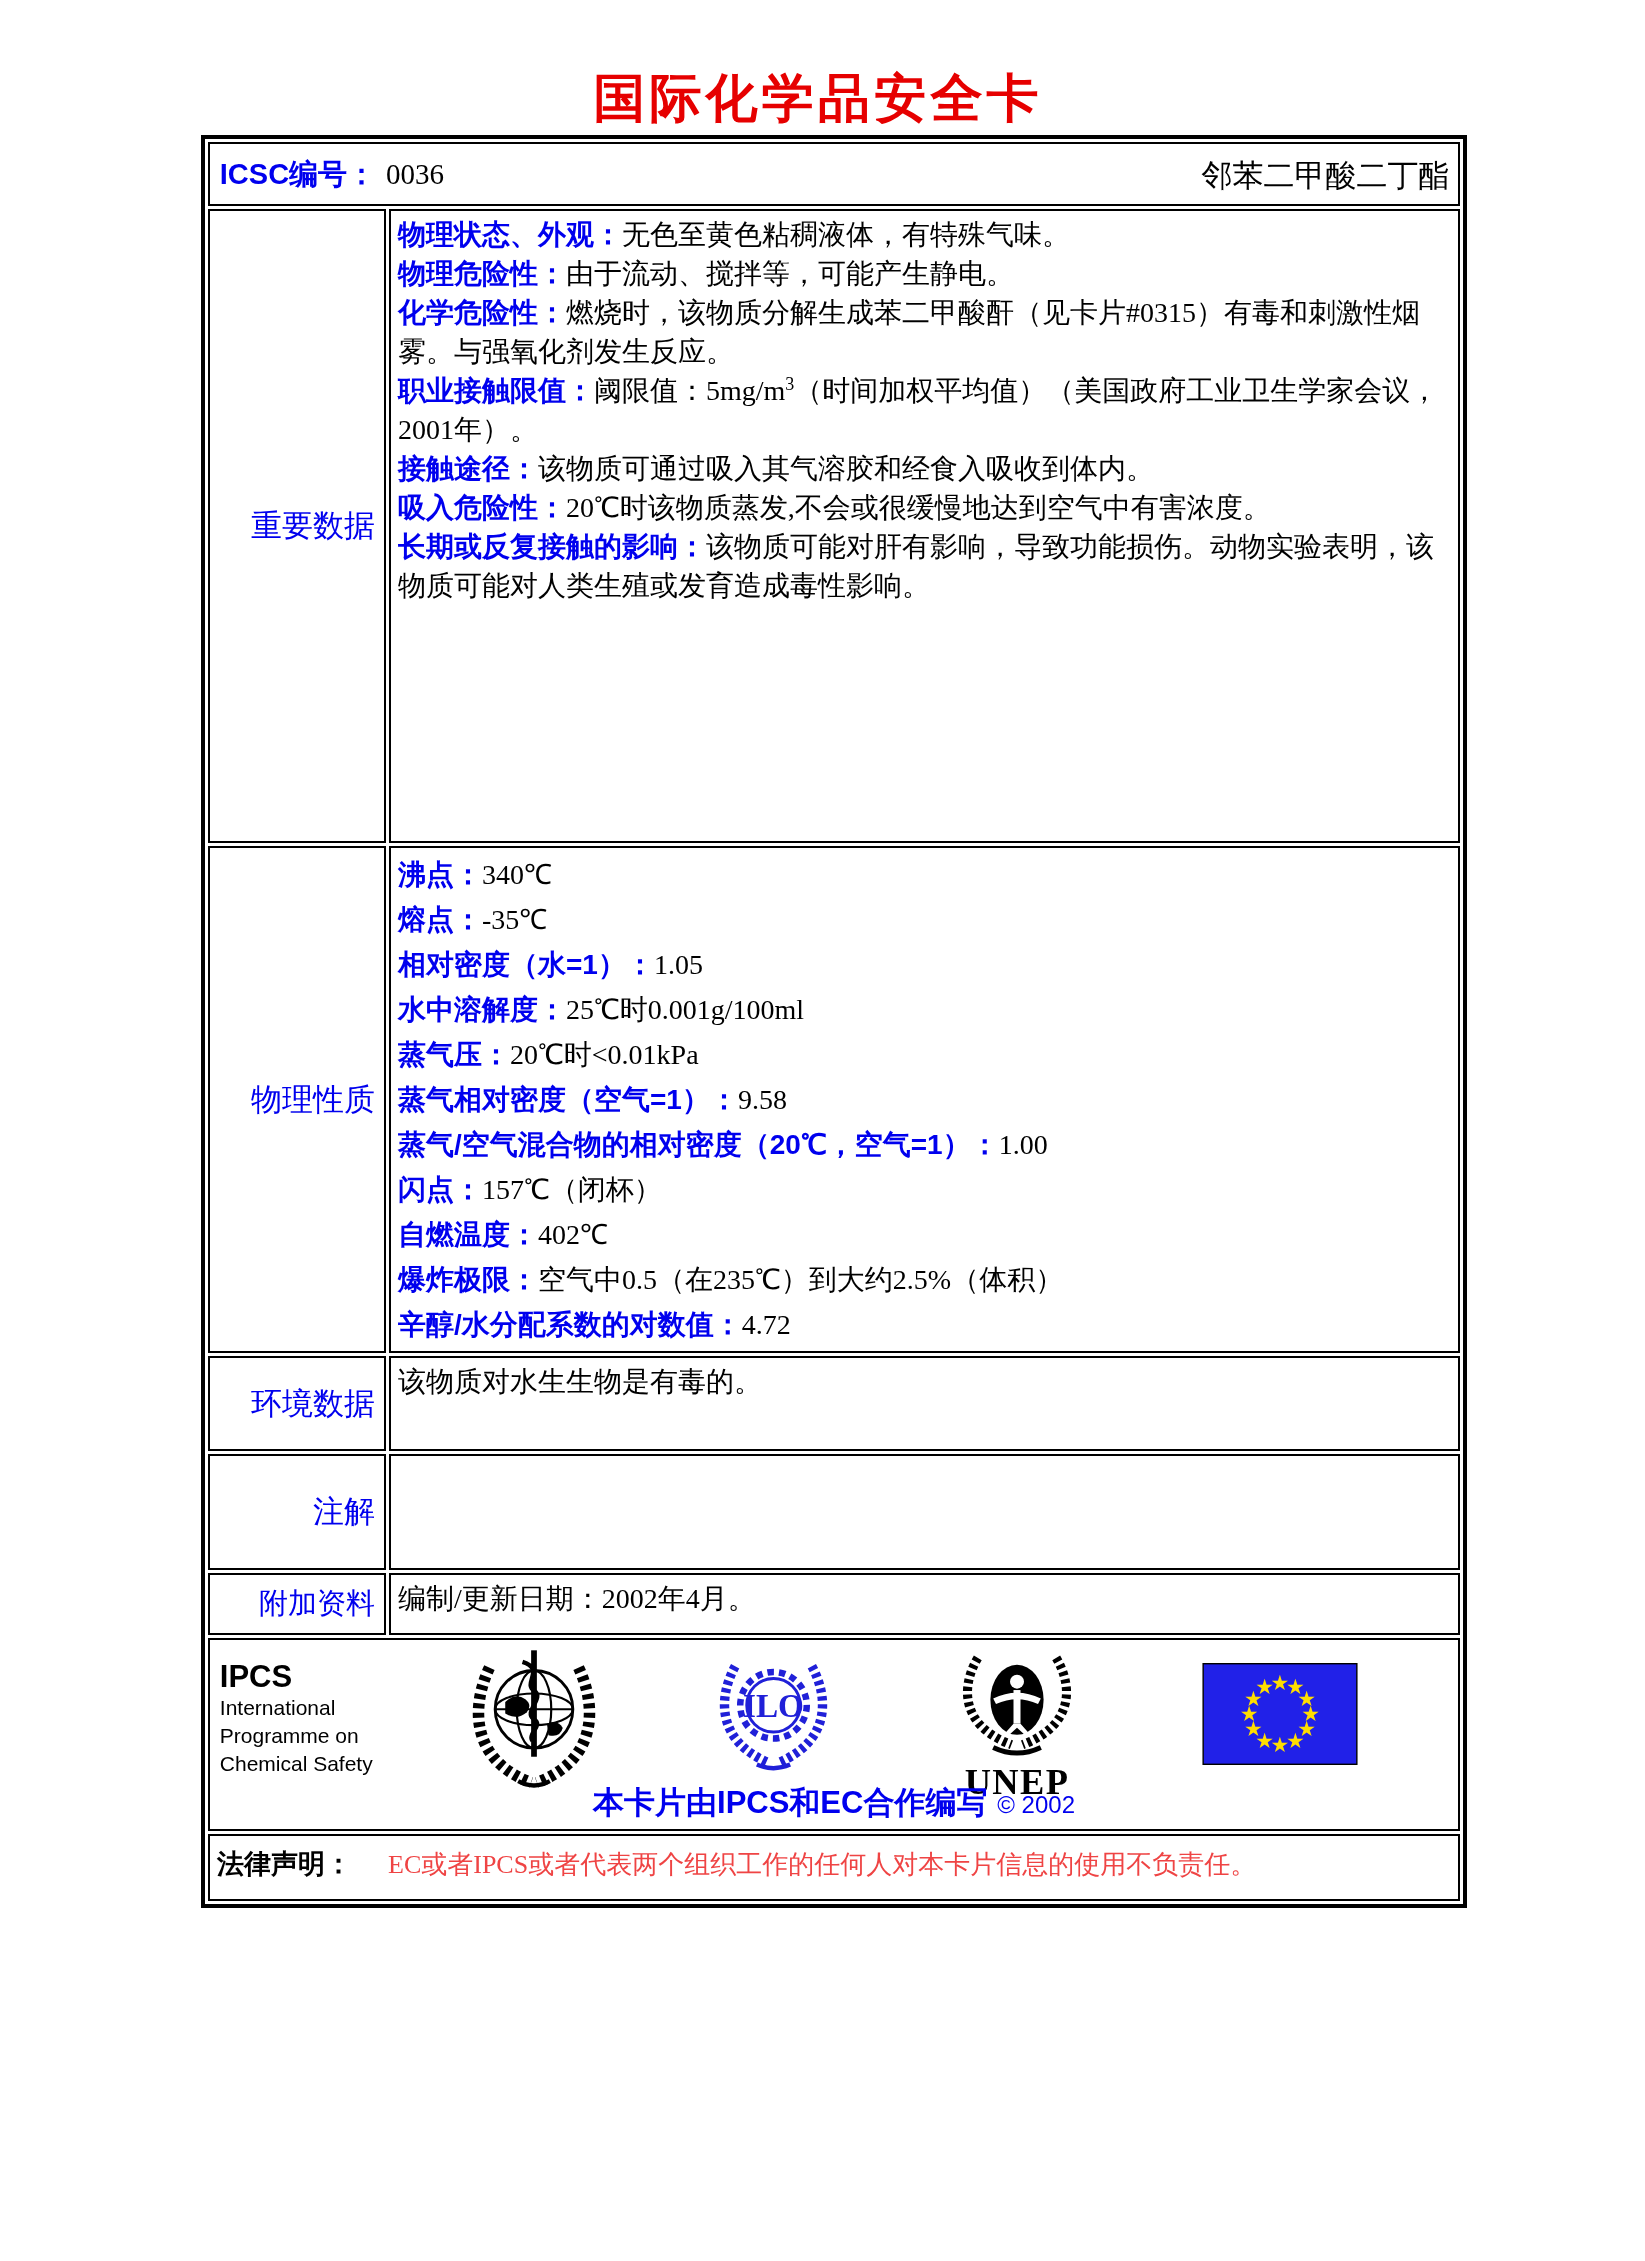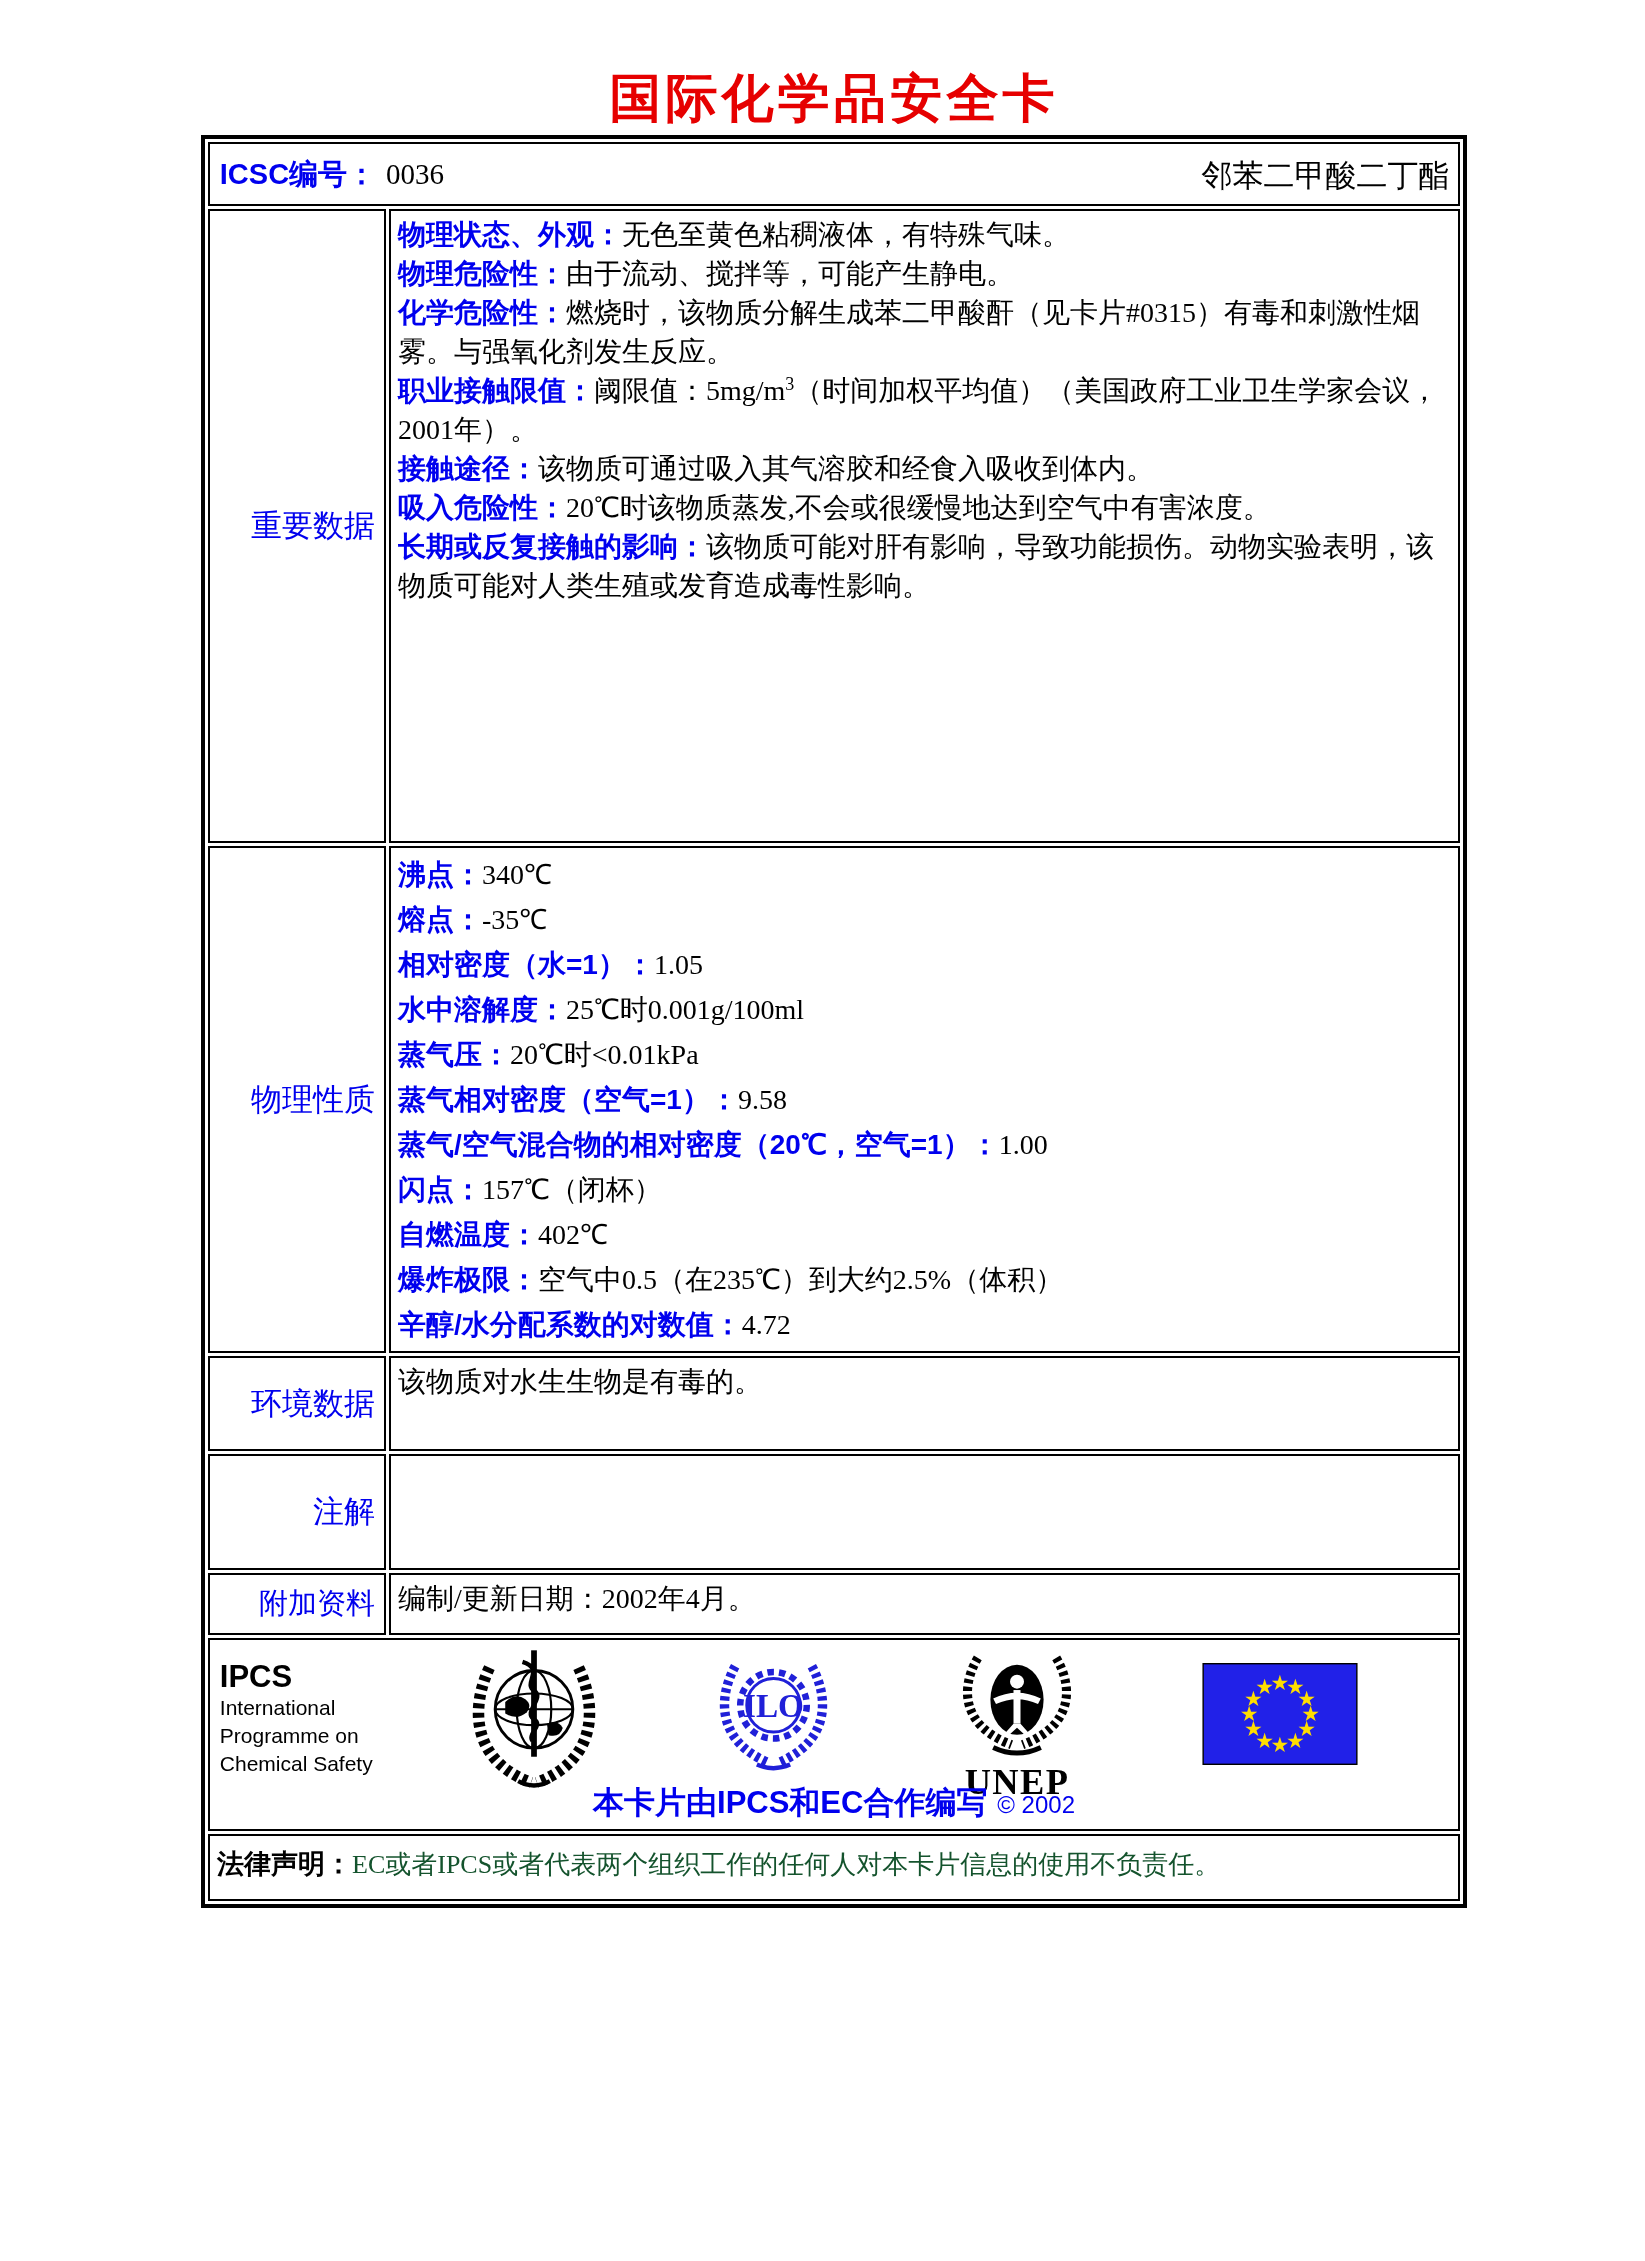--- a/index.html
+++ b/index.html
@@ -6,21 +6,21 @@
   html, body { margin: 0; padding: 0; }
   body {
     width: 1645px; height: 2261px;
     background: #ffffff;
     position: relative;
     font-family: "Liberation Serif", serif;
     color: #000;
   }
   .page-title {
     position: absolute;
-    top: 64px; left: 201px; width: 1266px;
+    top: 64px; left: 185px; width: 1266px;
     text-align: center;
     font-family: Liberation Sans, sans-serif;
     font-weight: bold;
     font-size: 52px;
     letter-spacing: 4.2px;
     color: #e60000;
   }
   table.card {
     position: absolute;
     left: 201px; top: 135px;
@@ -100,21 +100,21 @@
 
   
   td.legal-cell { height: 67px; padding: 9.8px 7px 4.2px 7px; }
   .legal-label {
     font-family: "Liberation Sans", sans-serif;
     font-weight: bold;
     font-size: 27px;
     color: #000;
     margin-top: 24px;
   }
-  .legal-text { font-size: 26px; color: #14532d; }
+  .legal-text { font-size: 26px; color: #ef4444; margin-left: 36px; }
 </style>
 </head>
 <body>
 
 <div class="page-title">国际化学品安全卡</div>
 
 <table class="card">
 
   <tbody>
       <tr>

